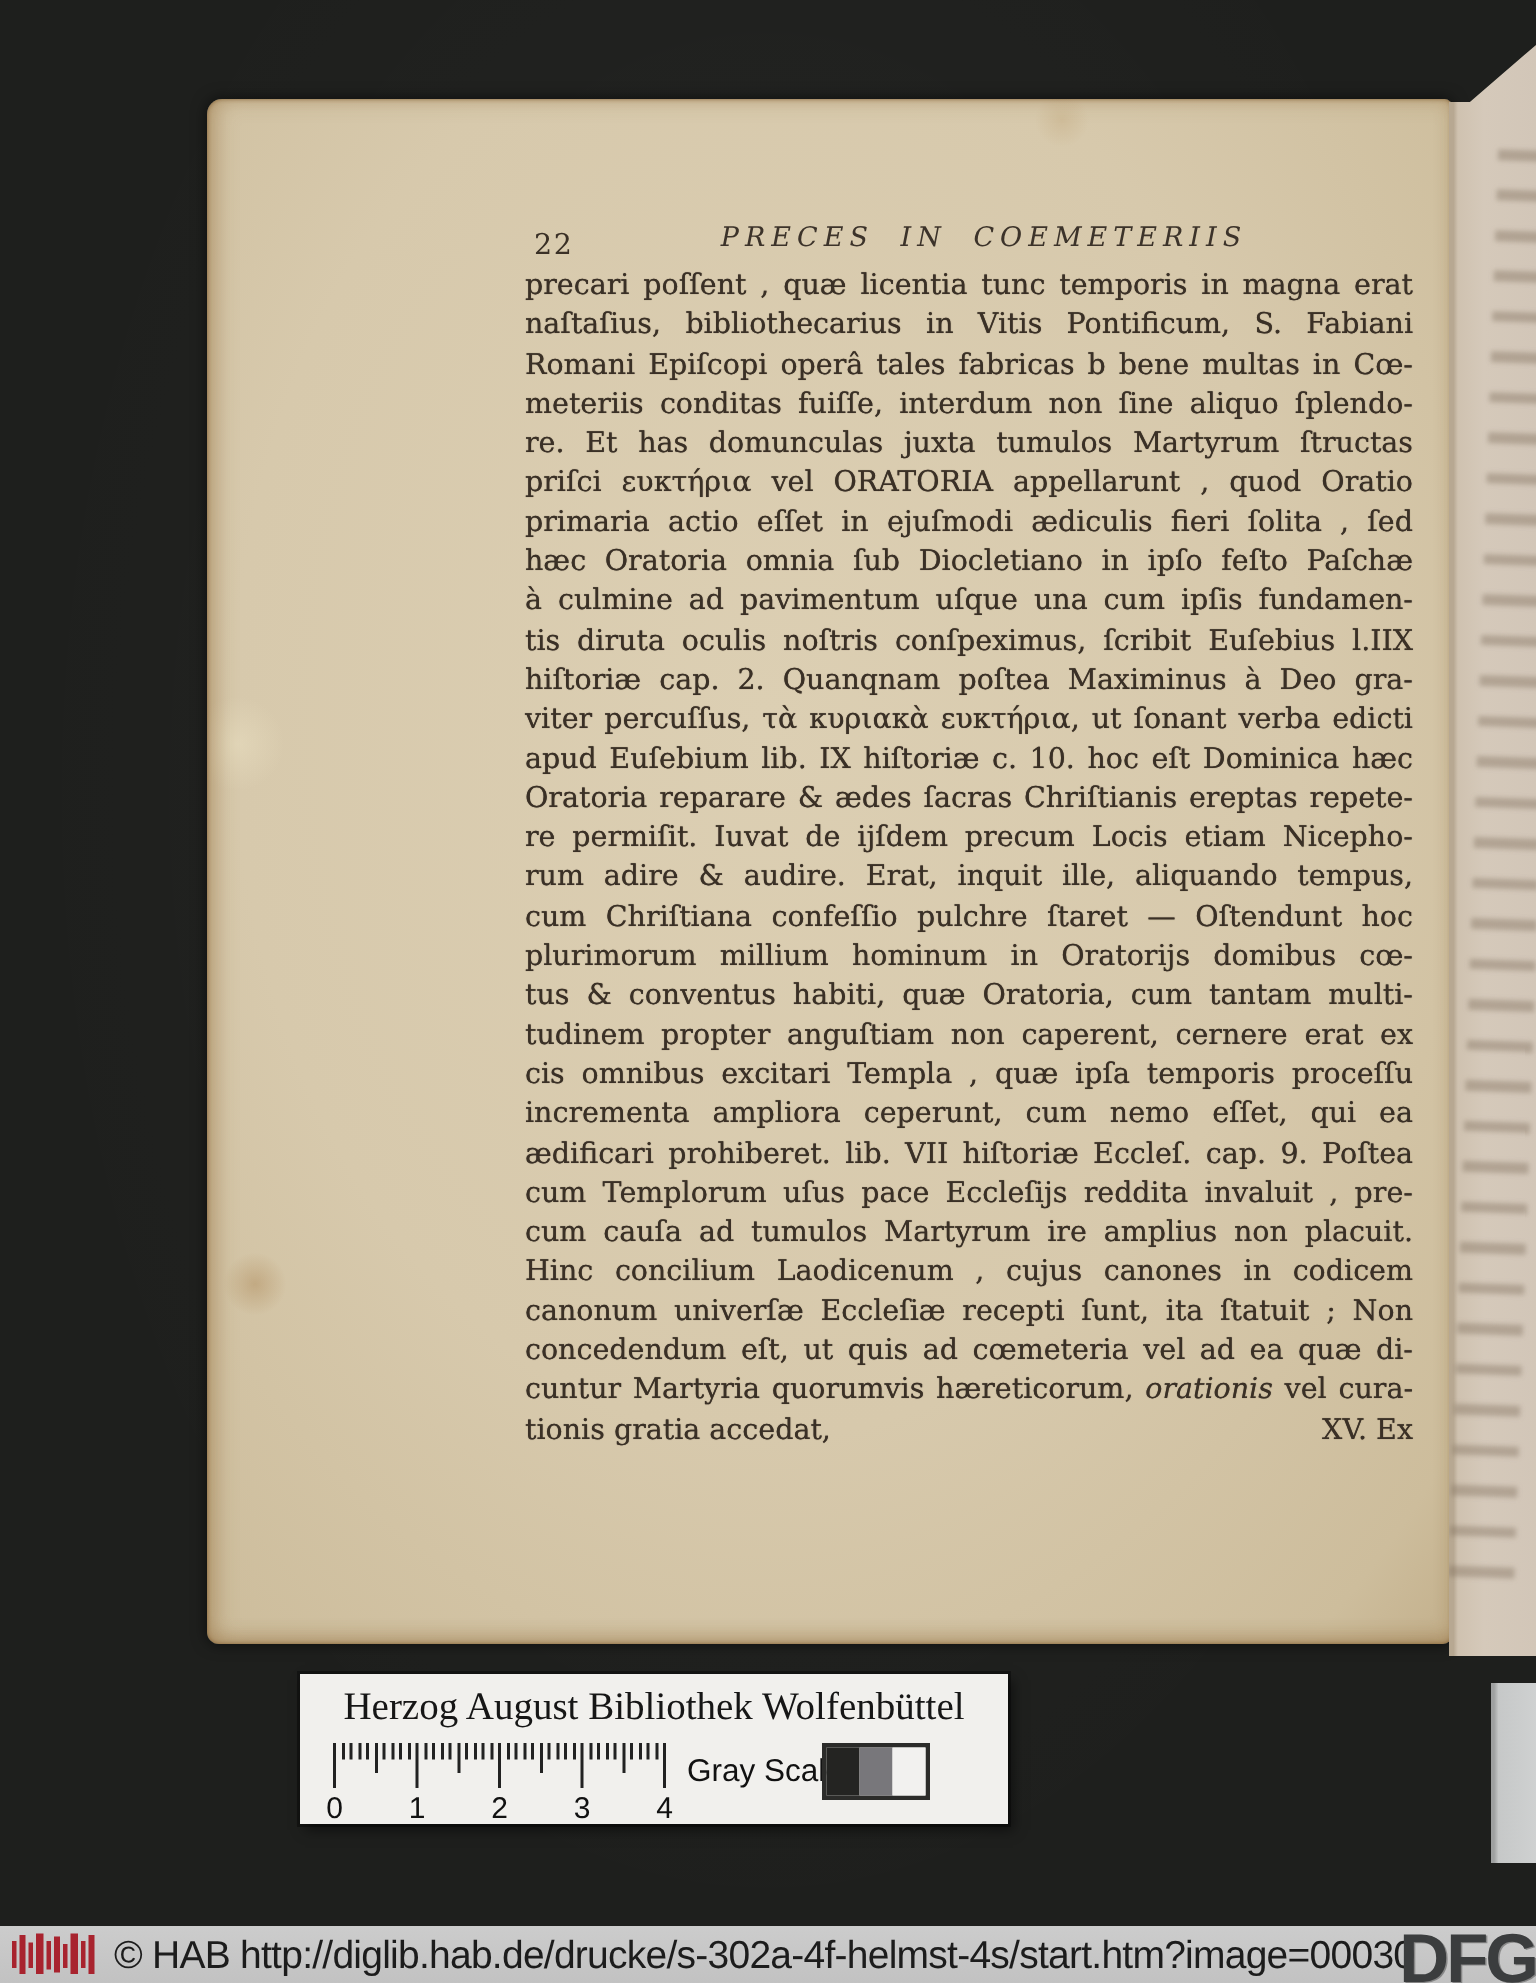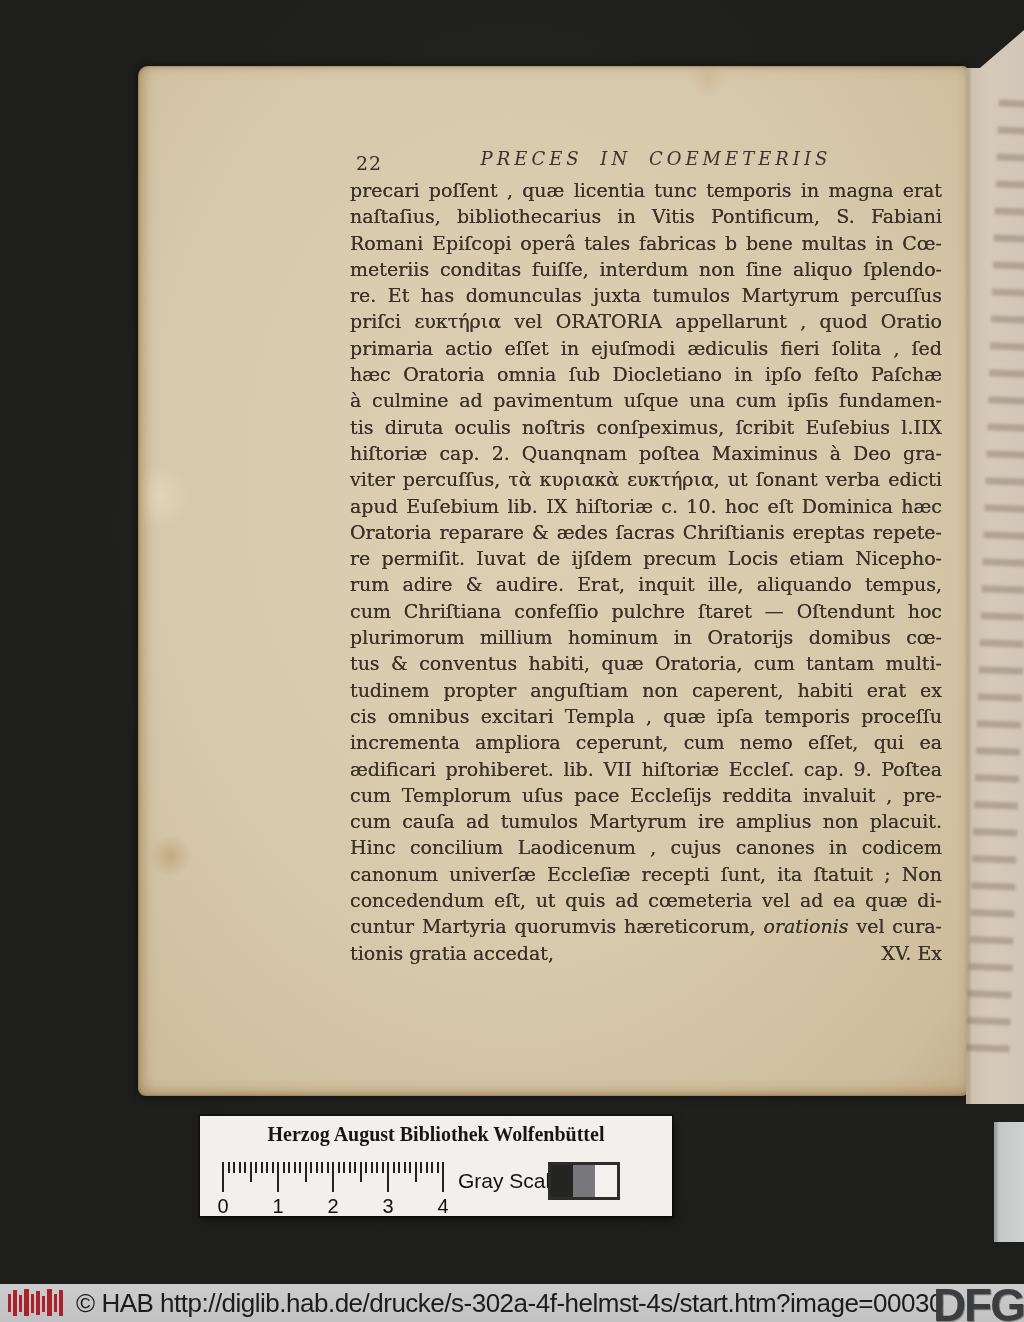--- a/index.html
+++ b/index.html
@@ -79,22 +79,22 @@
   }
 
   
   .scale-card {
     position:absolute; left:200px; top:1116px; width:472px; height:100px;
     background:#f1f0ed;
     box-shadow:0 0 0 2px rgba(0,0,0,.35), 3px 4px 8px rgba(0,0,0,.5);
   }
   .scale-title {
     margin-top:7px; text-align:center;
-    font-family:"Liberation Serif", serif; font-weight:bold;
-    font-size:20px; color:#161616; letter-spacing:0px;
+    font-family:"Liberation Serif", serif; font-weight:normal;
+    font-size:26px; color:#161616; letter-spacing:0px;
   }
   .ruler { position:absolute; left:22px; top:46px; width:232px; height:50px; }
   .ruler .tick { position:absolute; top:0; width:2px; background:#222; }
   .ruler .num {
     position:absolute; top:33px; width:20px; margin-left:-10px; text-align:center;
     font-family:"Liberation Sans", sans-serif; font-size:20px; color:#111;
   }
   .grayscale-label {
     position:absolute; left:258px; top:53px;
     font-family:"Liberation Sans", sans-serif; font-size:21px; color:#111;
@@ -133,36 +133,36 @@
     <div class="text-block">
       <div class="running-head">
         <span class="page-num">22</span>
         <span class="head-title">PRECES IN COEMETERIIS</span>
       </div>
       <div class="body-lines" id="body-lines">
           <div class="tline">precari poſſent , quæ licentia tunc temporis in magna erat</div>
           <div class="tline">naſtaſius, bibliothecarius in Vitis Pontificum, S. Fabiani</div>
           <div class="tline">Romani Epiſcopi operâ tales fabricas b bene multas in Cœ-</div>
           <div class="tline">meteriis conditas fuiſſe, interdum non ſine aliquo ſplendo-</div>
-          <div class="tline">re.  Et has domunculas juxta tumulos Martyrum percuſſus</div>
+          <div class="tline">re.  Et has domunculas juxta tumulos Martyrum ſtructas</div>
           <div class="tline">priſci ευκτήρια vel ORATORIA appellarunt , quod Oratio</div>
           <div class="tline">primaria actio eſſet in ejuſmodi ædiculis fieri ſolita , ſed</div>
           <div class="tline">hæc Oratoria omnia ſub Diocletiano in ipſo feſto Paſchæ</div>
           <div class="tline">à culmine ad pavimentum uſque una cum ipſis fundamen-</div>
           <div class="tline">tis diruta oculis noſtris conſpeximus, ſcribit Euſebius l.IIX</div>
           <div class="tline">hiſtoriæ cap. 2.  Quanqnam poſtea Maximinus à Deo gra-</div>
           <div class="tline">viter percuſſus, τὰ κυριακὰ ευκτήρια, ut ſonant verba edicti</div>
           <div class="tline">apud Euſebium lib. IX hiſtoriæ c. 10. hoc eſt Dominica hæc</div>
           <div class="tline">Oratoria reparare &amp; ædes ſacras Chriſtianis ereptas repete-</div>
           <div class="tline">re permiſit. Iuvat de ijſdem precum Locis etiam Nicepho-</div>
           <div class="tline">rum adire &amp; audire.  Erat, inquit ille, aliquando tempus,</div>
           <div class="tline">cum Chriſtiana confeſſio pulchre ſtaret — Oſtendunt hoc</div>
           <div class="tline">plurimorum millium hominum in Oratorijs domibus cœ-</div>
           <div class="tline">tus &amp; conventus habiti, quæ Oratoria, cum tantam multi-</div>
-          <div class="tline">tudinem propter anguſtiam non caperent, habiti erat ex</div>
+          <div class="tline">tudinem propter anguſtiam non caperent, cernere erat ex</div>
           <div class="tline">cis omnibus excitari Templa , quæ ipſa temporis proceſſu</div>
           <div class="tline">incrementa ampliora ceperunt, cum nemo eſſet, qui ea</div>
           <div class="tline">ædificari prohiberet. lib. VII hiſtoriæ Eccleſ. cap. 9. Poſtea</div>
           <div class="tline">cum Templorum uſus pace Eccleſijs reddita invaluit , pre-</div>
           <div class="tline">cum cauſa ad tumulos Martyrum ire amplius non placuit.</div>
           <div class="tline">Hinc concilium Laodicenum , cujus canones in codicem</div>
           <div class="tline">canonum univerſæ Eccleſiæ recepti ſunt, ita ſtatuit ; Non</div>
           <div class="tline">concedendum eſt, ut quis ad cœmeteria vel ad ea quæ di-</div>
           <div class="tline">cuntur Martyria quorumvis hæreticorum, <i>orationis</i> vel cura-</div>
         </div>

